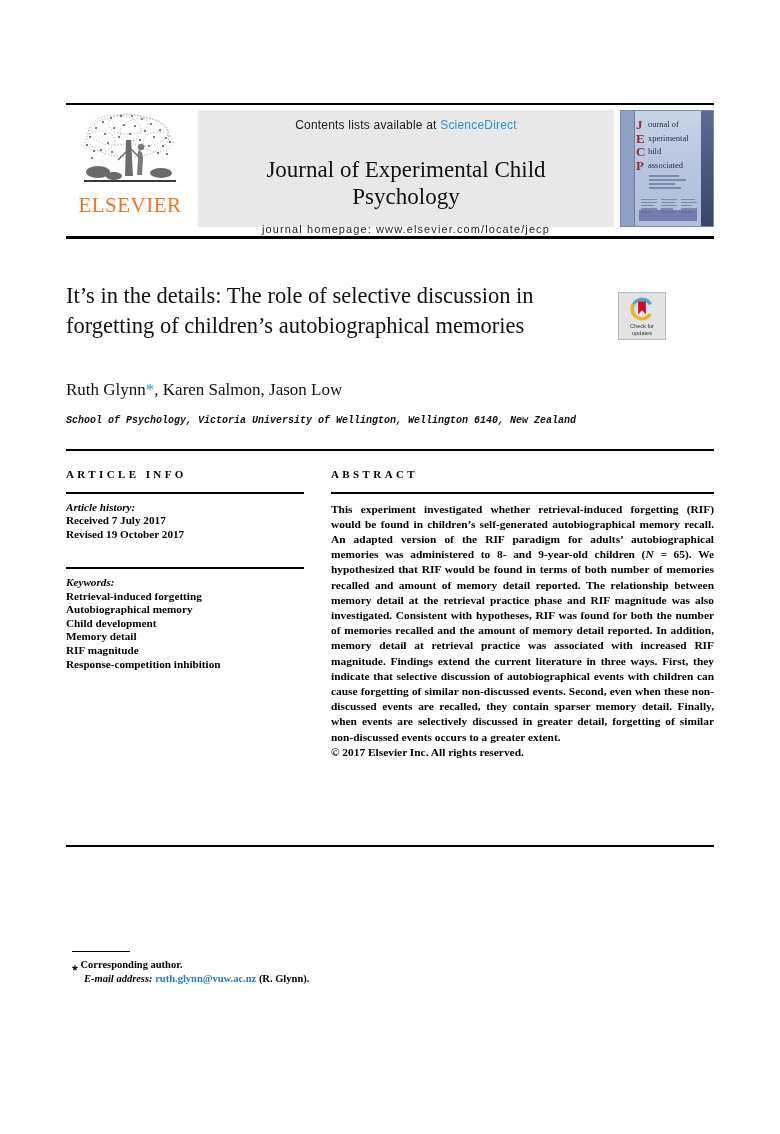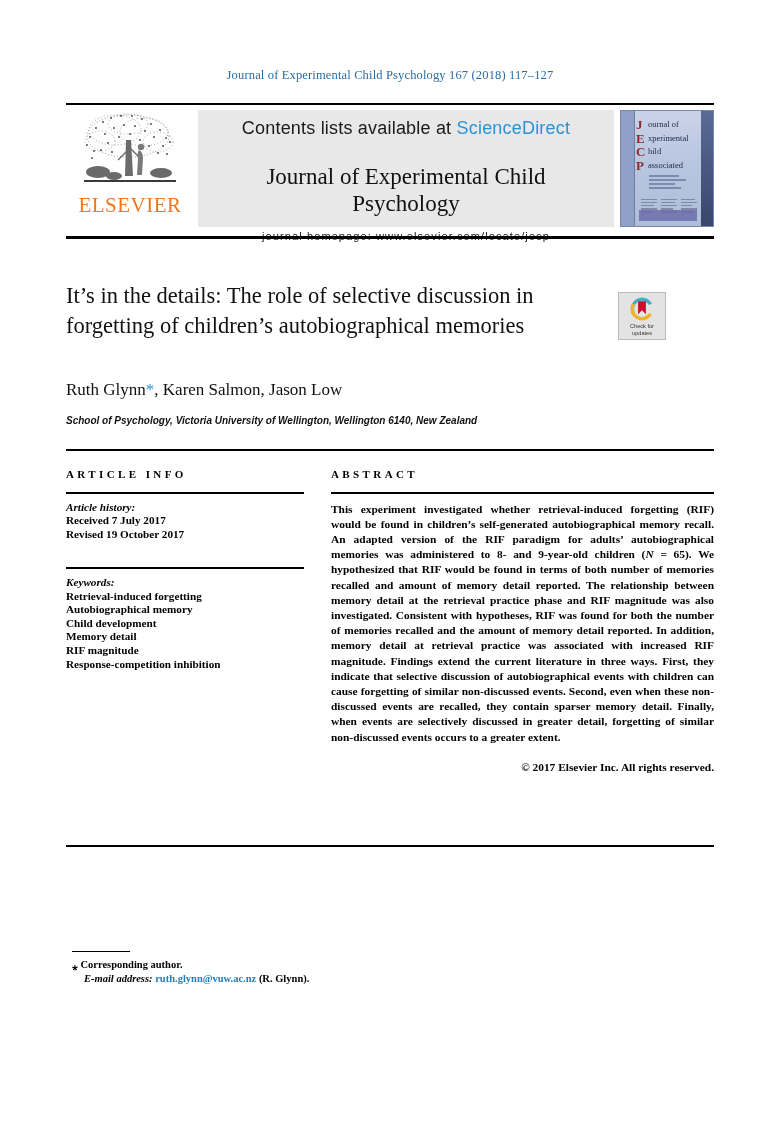--- a/index.html
+++ b/index.html
@@ -75,21 +75,21 @@
     margin: 5px 0 6px 4px;
     display: flex;
     flex-direction: column;
     align-items: center;
     justify-content: flex-start;
     padding-top: 8px;
     box-sizing: border-box;
   }
   .contents-line {
     font-family: "Liberation Sans", sans-serif;
-    font-size: 18px;
+    font-size: 12px;
     color: #1a1a1a;
     letter-spacing: 0.2px;
   }
   .contents-line .sd {
     color: #2a93d5;
   }
   .journal-name {
     font-family: "Liberation Serif", serif;
     font-size: 23px;
     color: #111;
@@ -237,21 +237,21 @@
     font-size: 17px;
     color: #111;
   }
   .authors .star { color: #2a93d5; }
 
   .affiliation {
     position: absolute;
     left: 66px;
     top: 415px;
     width: 600px;
-    font-family: Liberation Sans, sans-serif;
+    font-family: Liberation Mono, monospace;
     font-style: italic;
     font-weight: bold;
     font-size: 10px;
     color: #111;
   }
 
   
   .rule-mid {
     position: absolute;
     left: 66px;
@@ -307,22 +307,22 @@
     margin-top: 8px;
     font-family: "Liberation Serif", serif;
     font-size: 11.4px;
     line-height: 15.2px;
     font-weight: bold;
     text-align: justify;
     color: #000;
   }
   .abstract-text .it { font-style: italic; }
   .copyright {
-    margin-top: 15px;
-    text-align: right;
+    margin-top: 0px;
+    text-align: left;
     font-family: "Liberation Serif", serif;
     font-size: 11.4px;
     line-height: 15.2px;
     font-weight: bold;
   }
 
   
   .rule-bottom {
     position: absolute;
     left: 66px;
@@ -369,21 +369,20 @@
     line-height: 14.5px;
     font-weight: bold;
   }
   .doi-block .doi { color: #2a7cb8; }
 </style>
 </head>
 <body>
 
 <div class="page">
 
-  <div class="running-head">Journal of Experimental Child Psychology 167 (2018) 117–127</div>
 
   <div class="masthead">
 
     <div class="masthead-logo">
       <svg class="tree-svg" width="104" height="86" viewBox="0 0 104 86">
         <g fill="#4a4a4a">
 
           <ellipse cx="50" cy="26" rx="41" ry="21" fill="none" stroke="#5a5a5a" stroke-width="0.6" stroke-dasharray="1 2"></ellipse>
           <ellipse cx="37" cy="20" rx="26" ry="15" fill="none" stroke="#6a6a6a" stroke-width="0.6" stroke-dasharray="1 2.2"></ellipse>
           <ellipse cx="66" cy="22" rx="24" ry="14" fill="none" stroke="#6a6a6a" stroke-width="0.6" stroke-dasharray="1 2.2"></ellipse>

